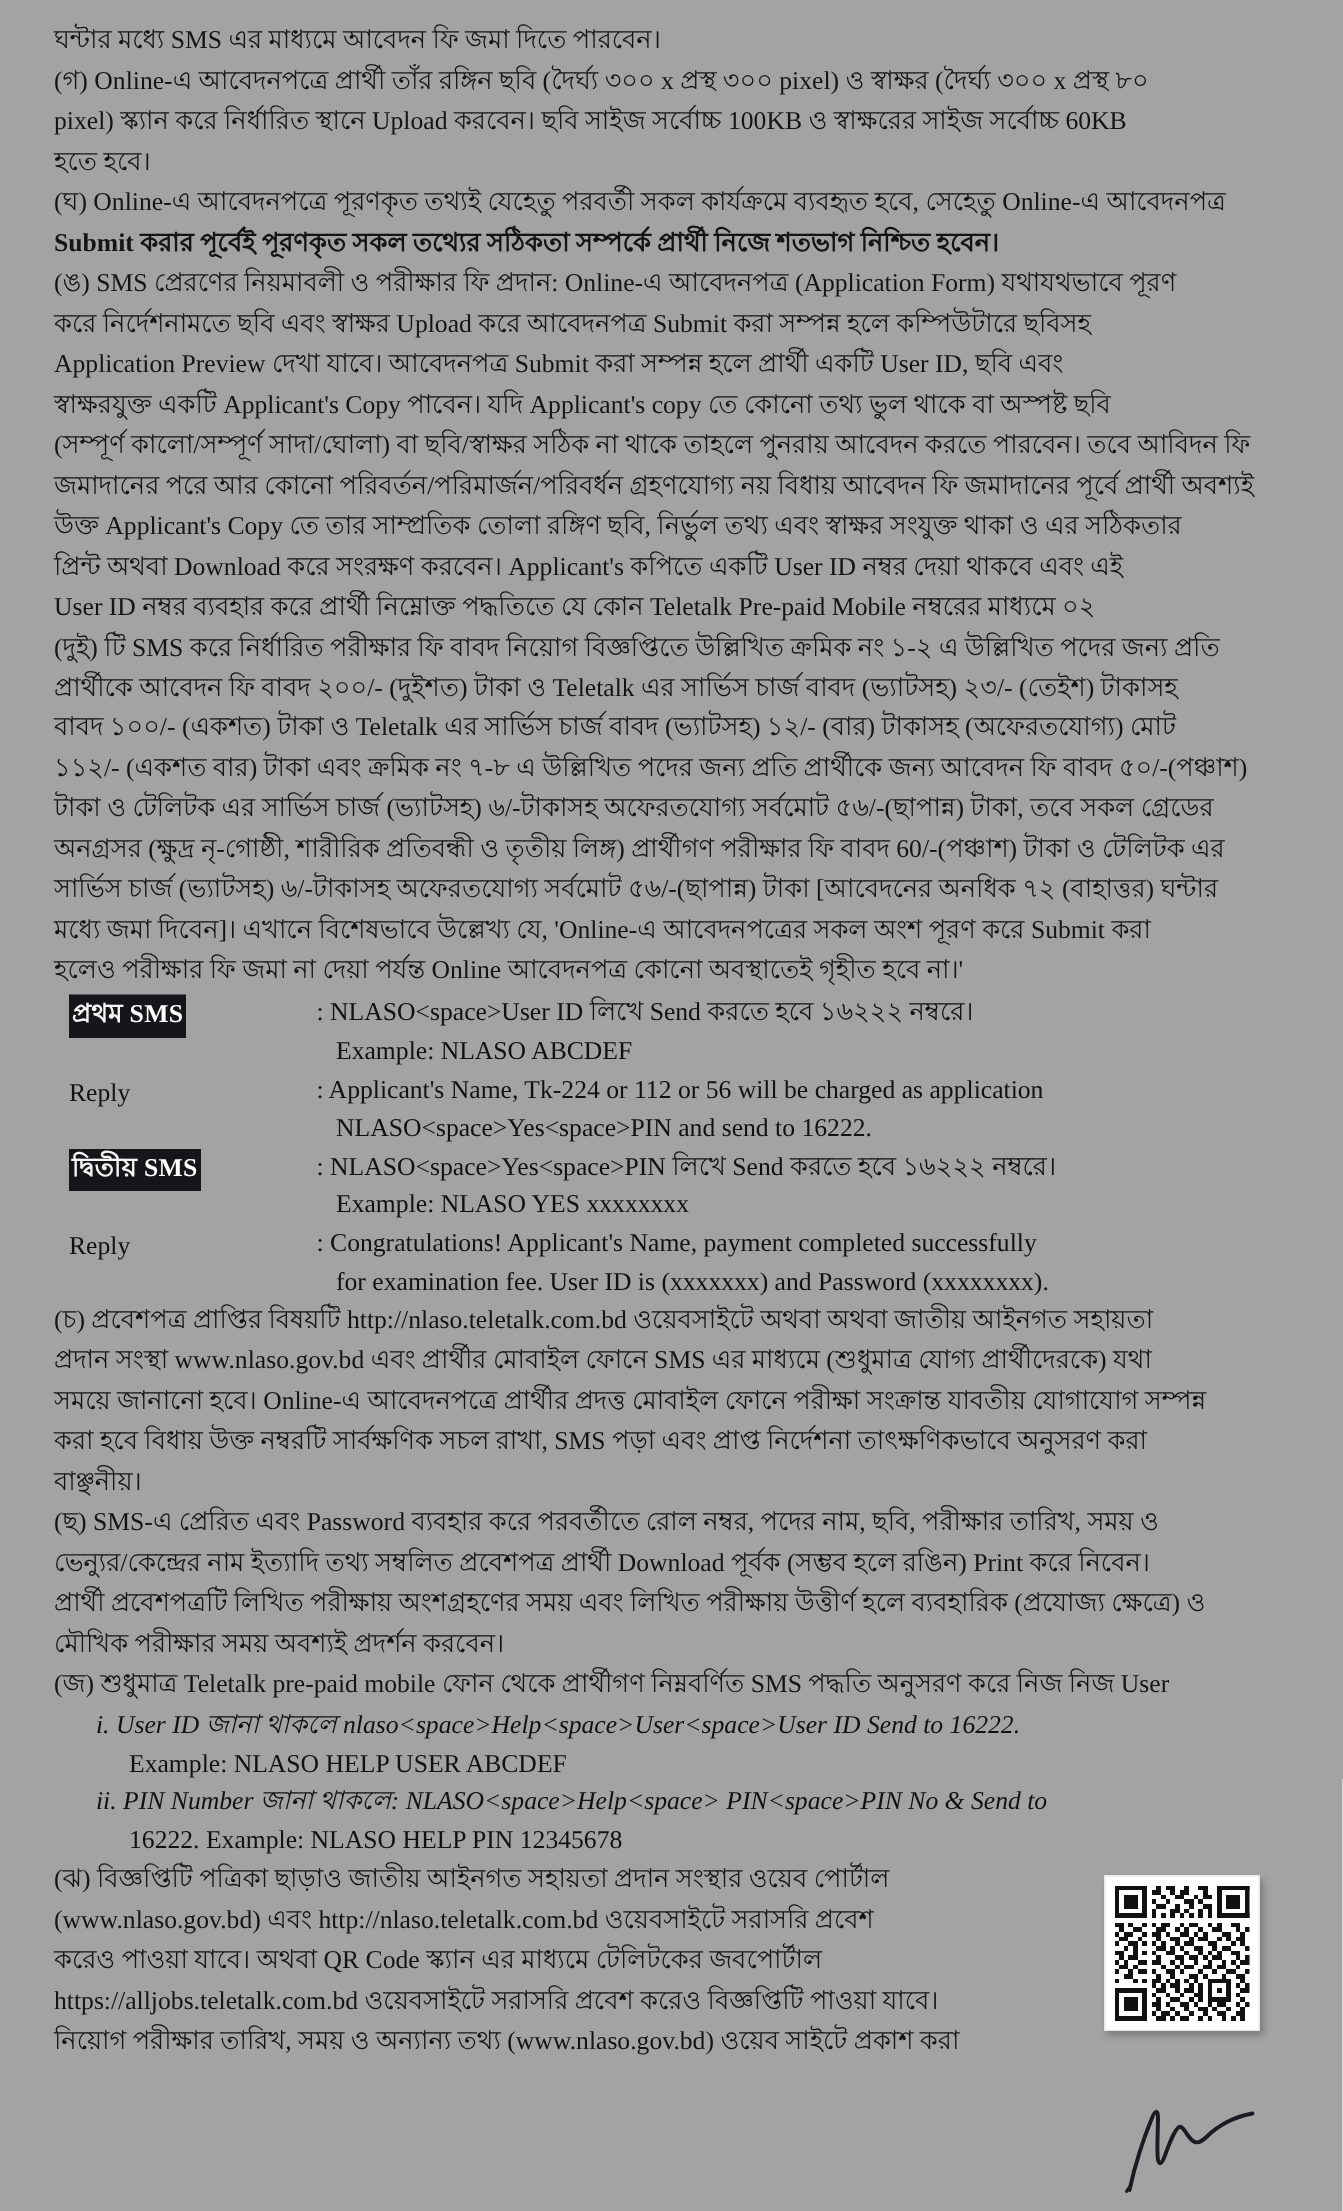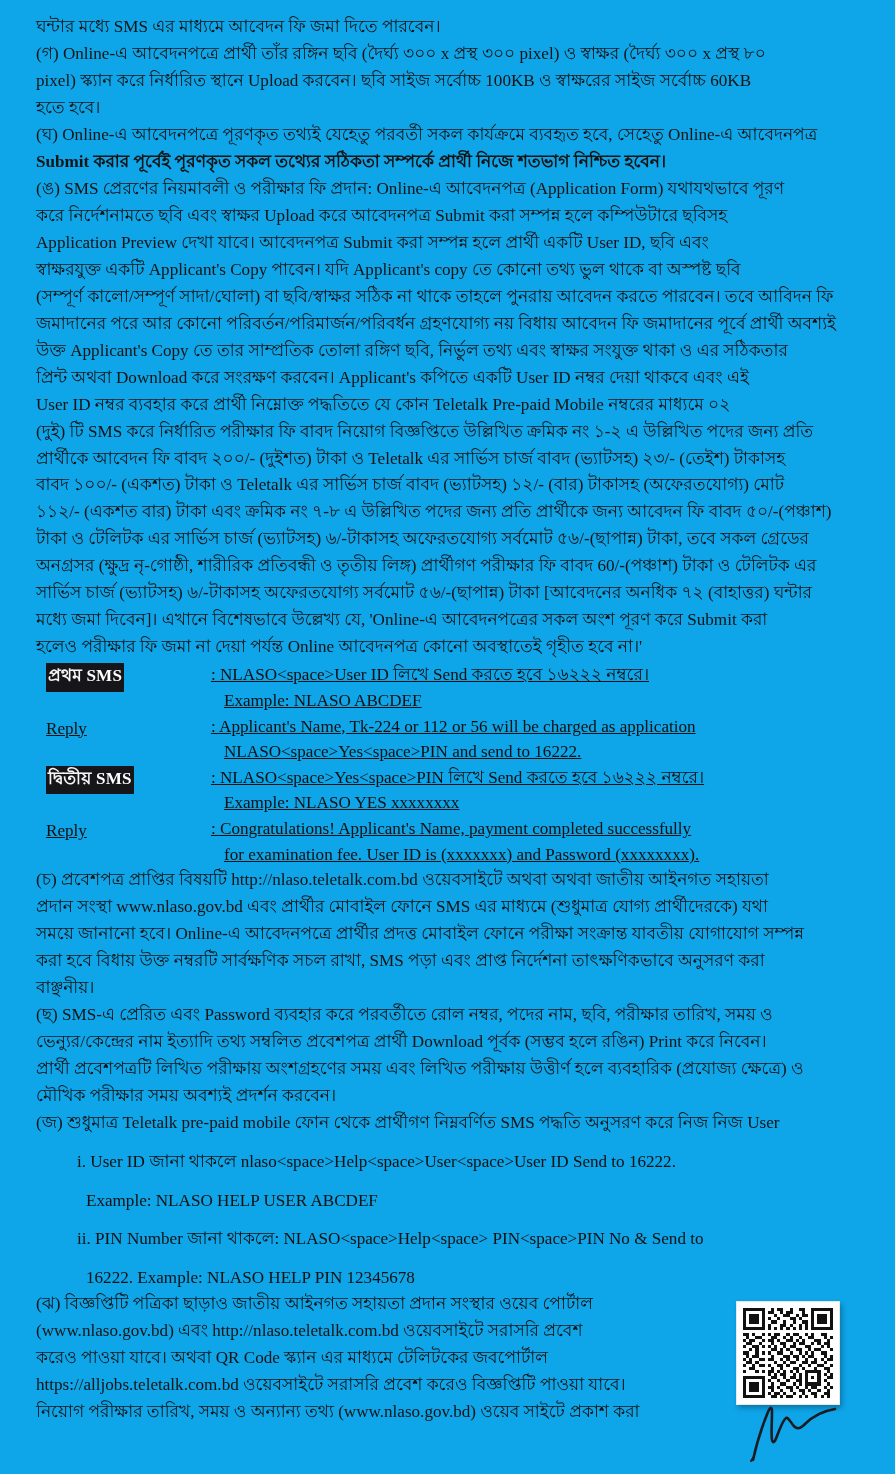--- a/index.html
+++ b/index.html
@@ -14,21 +14,21 @@
     overflow: hidden;
     font-family: "Liberation Serif", "DejaVu Serif", serif;
     color: #111111;
   }
 
   .page {
     position: absolute;
     left: 0; top: 0;
     width: 895px;
     height: 1474px;
-    background: #0ea5e9;
+    background: #a3a3a3;
     box-sizing: border-box;
     padding: 14px 41px 0 36px;
   }
 
   
   .para {
     display: block;
     font-size: 17.1px;
     line-height: 1.52;
     text-align: justify;
@@ -53,21 +53,20 @@
   
   .sms-block {
     margin: 2px 0 0 0;
     padding-left: 10px;
   }
   .sms-row {
     display: flex;
     align-items: flex-start;
     font-size: 17.1px;
     line-height: 1.5;
-    text-decoration: underline;
   }
   .sms-label {
     flex: 0 0 165px;
     max-width: 165px;
     padding-top: 1px;
   }
   .sms-label .hl {
     display: inline-block;
     background: #16161a;
     color: #f4f4f4;
@@ -98,21 +97,22 @@
     text-align-last: justify;
   }
   .sms-indent { padding-left: 13px; }
 
   
   .roman-item {
     font-size: 17.1px;
     line-height: 1.5;
     padding-left: 50px;
     text-indent: -22px;
-    margin: 13px;
+    margin: 0;
+    font-style: italic;
   }
   .roman-cont {
     font-size: 17.1px;
     line-height: 1.5;
     padding-left: 50px;
     margin: 0;
   }
 
   
   .qr-clause {

